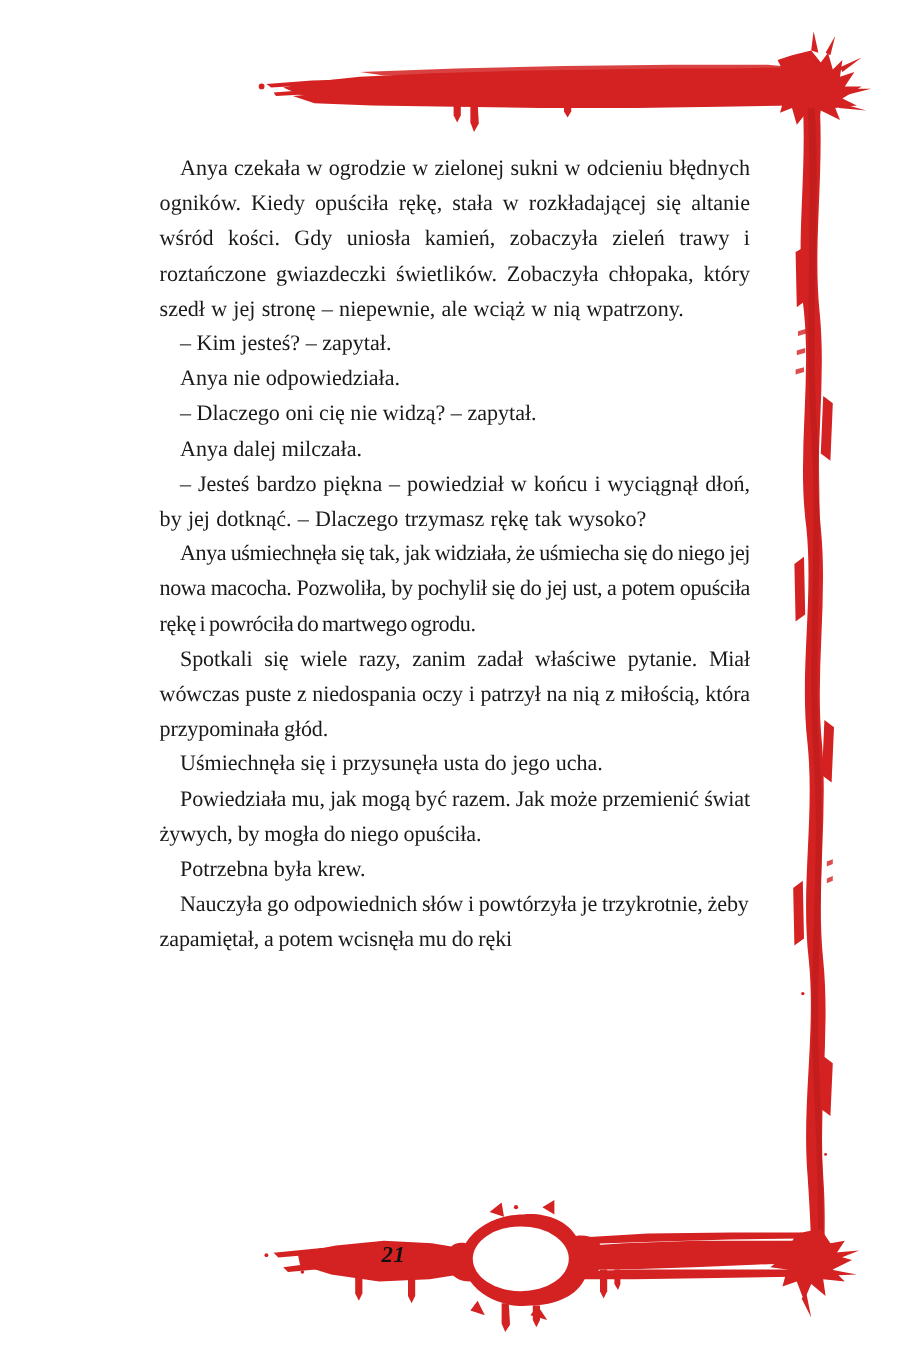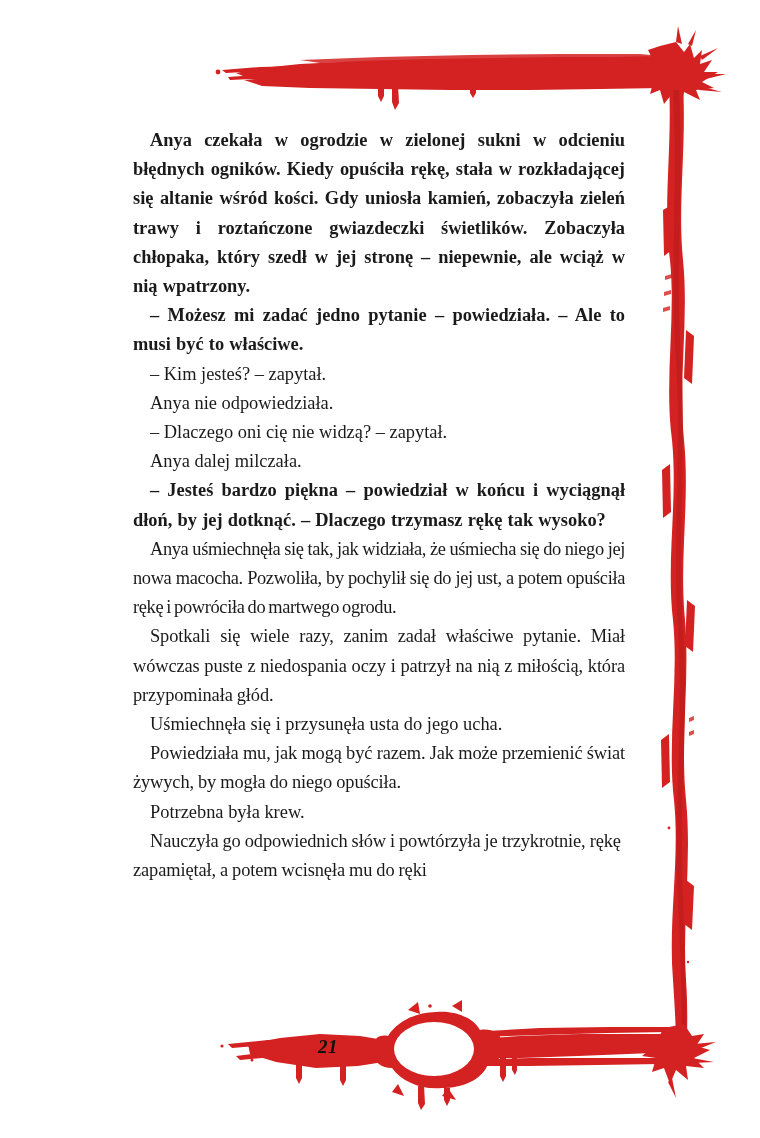--- a/index.html
+++ b/index.html
@@ -40,21 +40,21 @@
     line-height: 29.2px;
     text-indent: 17px;
     hyphens: manual;
     -webkit-hyphens: manual;
   }
   .para:last-child { text-align: left; }
 
   
   .tight   { letter-spacing: -0.12px; word-spacing: -0.4px; }
   .tighter { letter-spacing: -0.35px; word-spacing: -1.2px; }
-  .loose   { word-spacing: 0.6px; font-weight: bold; }
+  .loose   { word-spacing: 0.6px; }
 
   
   #page-number {
     position: absolute;
     left: 0;
     top: 1036px;
     width: 656px;
     text-align: center;
     font-family: "Liberation Serif", "DejaVu Serif", serif;
     font-style: italic;
@@ -194,27 +194,26 @@
       <path d="M694,1044 L716,1042 L696,1050 Z"></path>
       <path d="M692,1058 L714,1062 L693,1063 Z"></path>
       <path d="M672,1078 L676,1098 L668,1082 Z"></path>
     </g>
 
   </g>
 </svg>
 
 <div id="text-block">
   <p class="para loose">Anya czekała w ogrodzie w zielonej sukni w odcieniu błędnych ogników. Kiedy opuściła rękę, stała w rozkładającej się altanie wśród kości. Gdy uniosła kamień, zobaczyła zieleń trawy i roztańczone gwiazdeczki świetlików. Zobaczyła chłopaka, który szedł w jej stronę – niepewnie, ale wciąż w nią wpatrzony.</p>
-  <p class="para loose">– Możesz mi zadać jedno pytanie – powiedziała. – Ale to musi być to właściwe.</p>
   <p class="para">– Kim jesteś? – zapytał.</p>
   <p class="para">Anya nie odpowiedziała.</p>
   <p class="para">– Dlaczego oni cię nie widzą? – zapytał.</p>
   <p class="para">Anya dalej milczała.</p>
   <p class="para loose">– Jesteś bardzo piękna – powiedział w końcu i wyciągnął dłoń, by jej dotknąć. – Dlaczego trzymasz rękę tak wysoko?</p>
   <p class="para tighter">Anya uśmiechnęła się tak, jak widziała, że uśmiecha się do niego jej nowa macocha. Pozwoliła, by pochylił się do jej ust, a potem opuściła rękę i powróciła do martwego ogrodu.</p>
   <p class="para tight">Spotkali się wiele razy, zanim zadał właściwe pytanie. Miał wówczas puste z niedospania oczy i patrzył na nią z miłością, która przypominała głód.</p>
   <p class="para">Uśmiechnęła się i przysunęła usta do jego ucha.</p>
   <p class="para tight">Powiedziała mu, jak mogą być razem. Jak może przemienić świat żywych, by mogła do niego opuściła.</p>
   <p class="para">Potrzebna była krew.</p>
-  <p class="para tight">Nauczyła go odpowiednich słów i powtórzyła je trzykrotnie, rękę zapamiętał, a potem wcisnęła mu do ręki</p>
+  <p class="para tight">Nauczyła go odpowiednich słów i powtórzyła je trzykrotnie, żeby zapamiętał, a potem wcisnęła mu do ręki</p>
 </div>
 
 <div id="page-number">21</div>
 
 </body></html>

